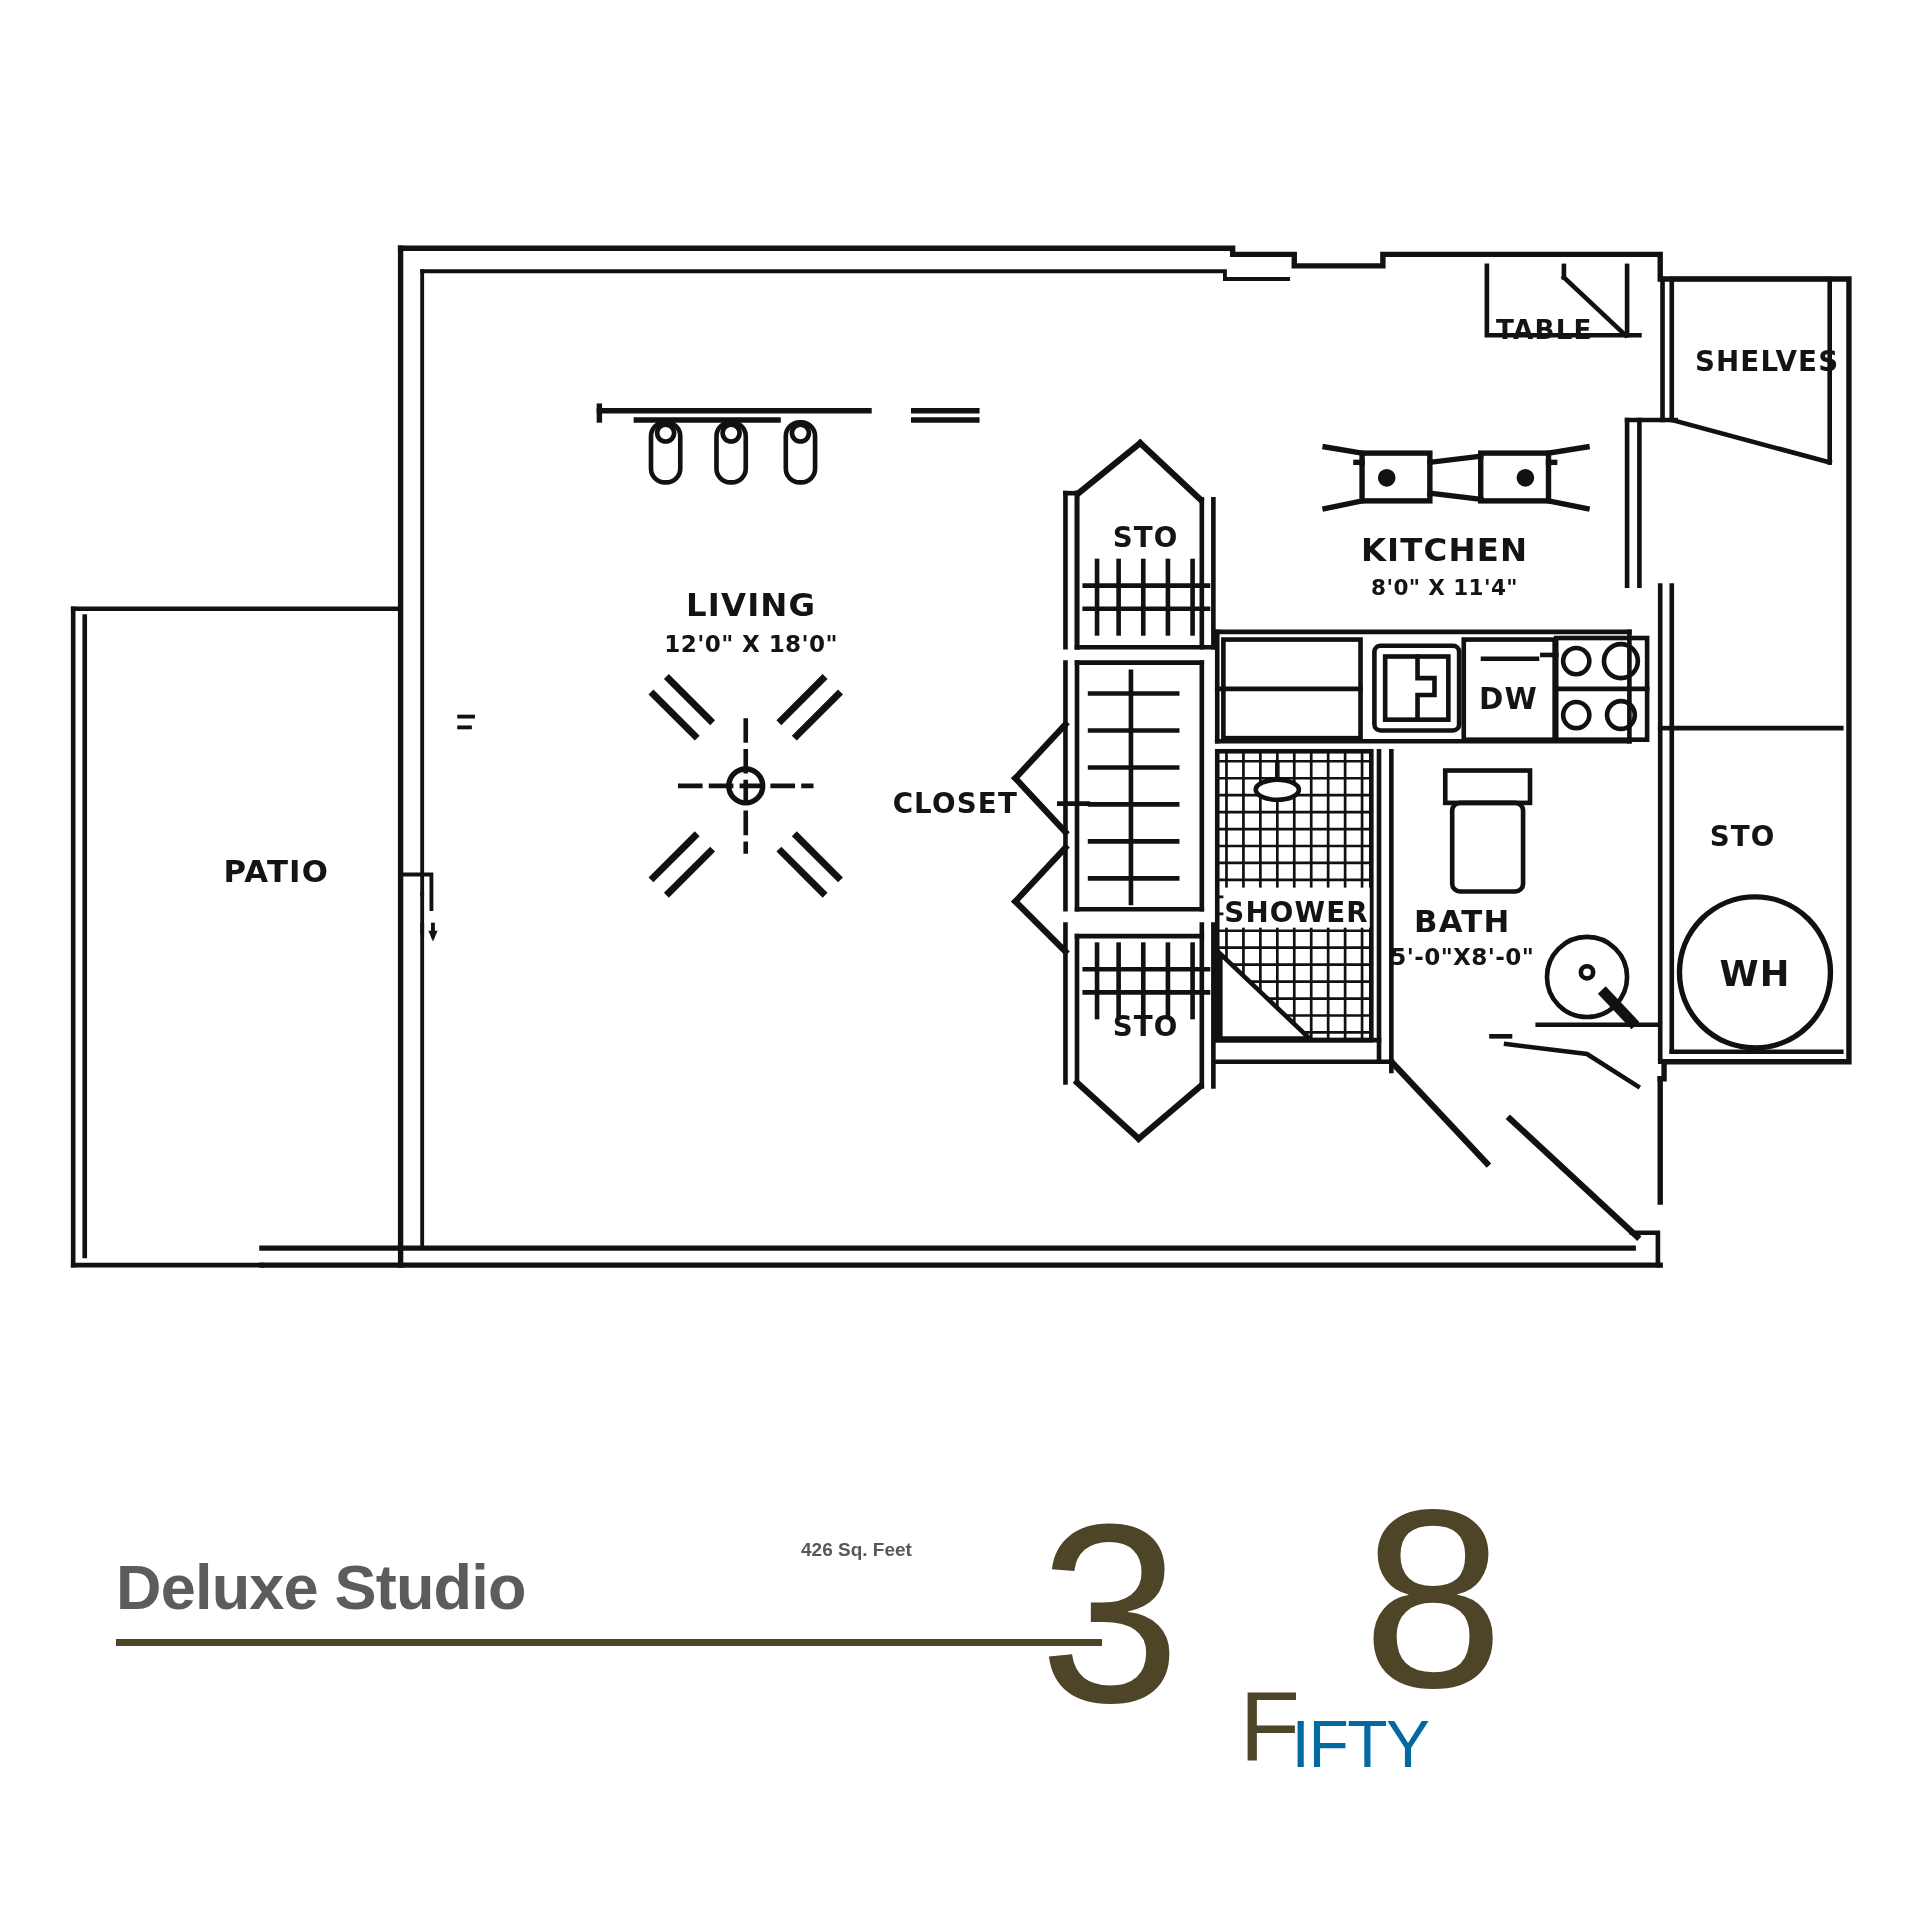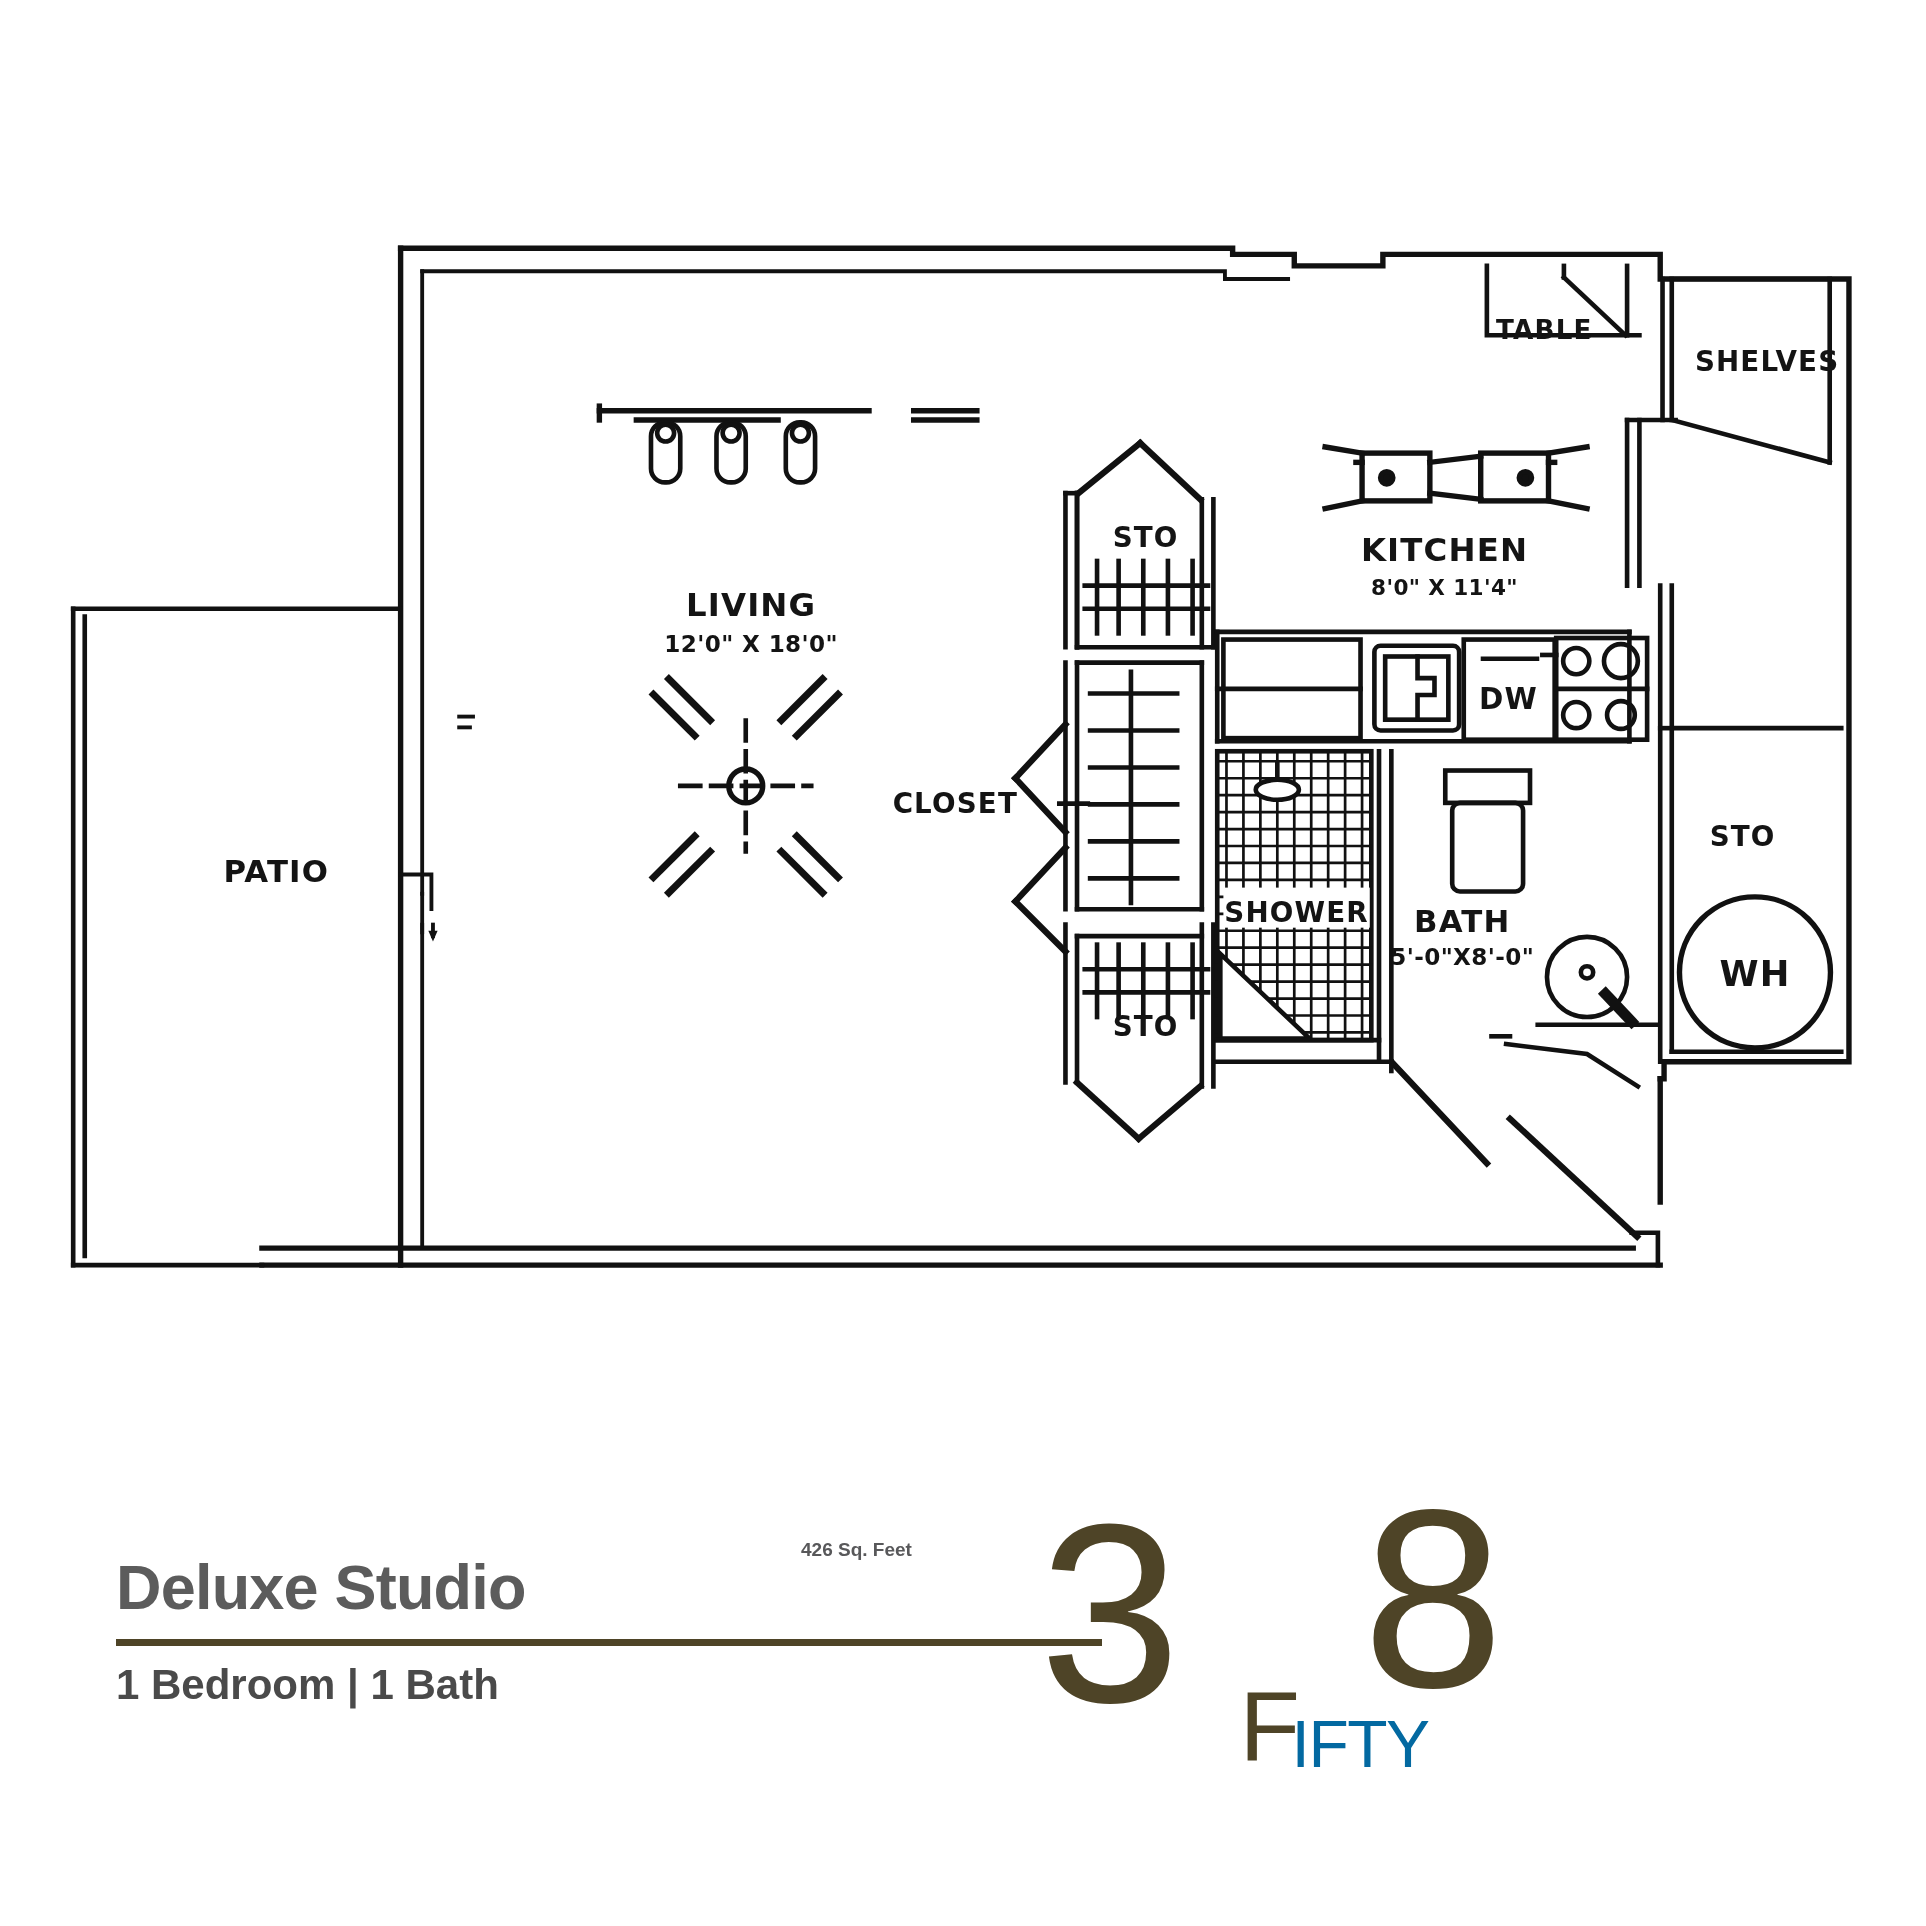--- a/index.html
+++ b/index.html
@@ -489,21 +489,20 @@
   <div id="footer">
 
     <div class="title-block">
       <div class="unit-title">Deluxe Studio</div>
     </div>
 
     <div class="sqft">426 Sq. Feet</div>
 
     <div class="rule"></div>
 
-    <div class="beds-baths">1 Bedroom | 1 Bath</div>
 
     <div id="logo">
       <span class="logo-num logo-3">3</span>
       <span class="logo-f">F</span>
       <span class="logo-ifty">IFTY</span>
       <span class="logo-num logo-8">8</span>
     </div>
 
   </div>
 

